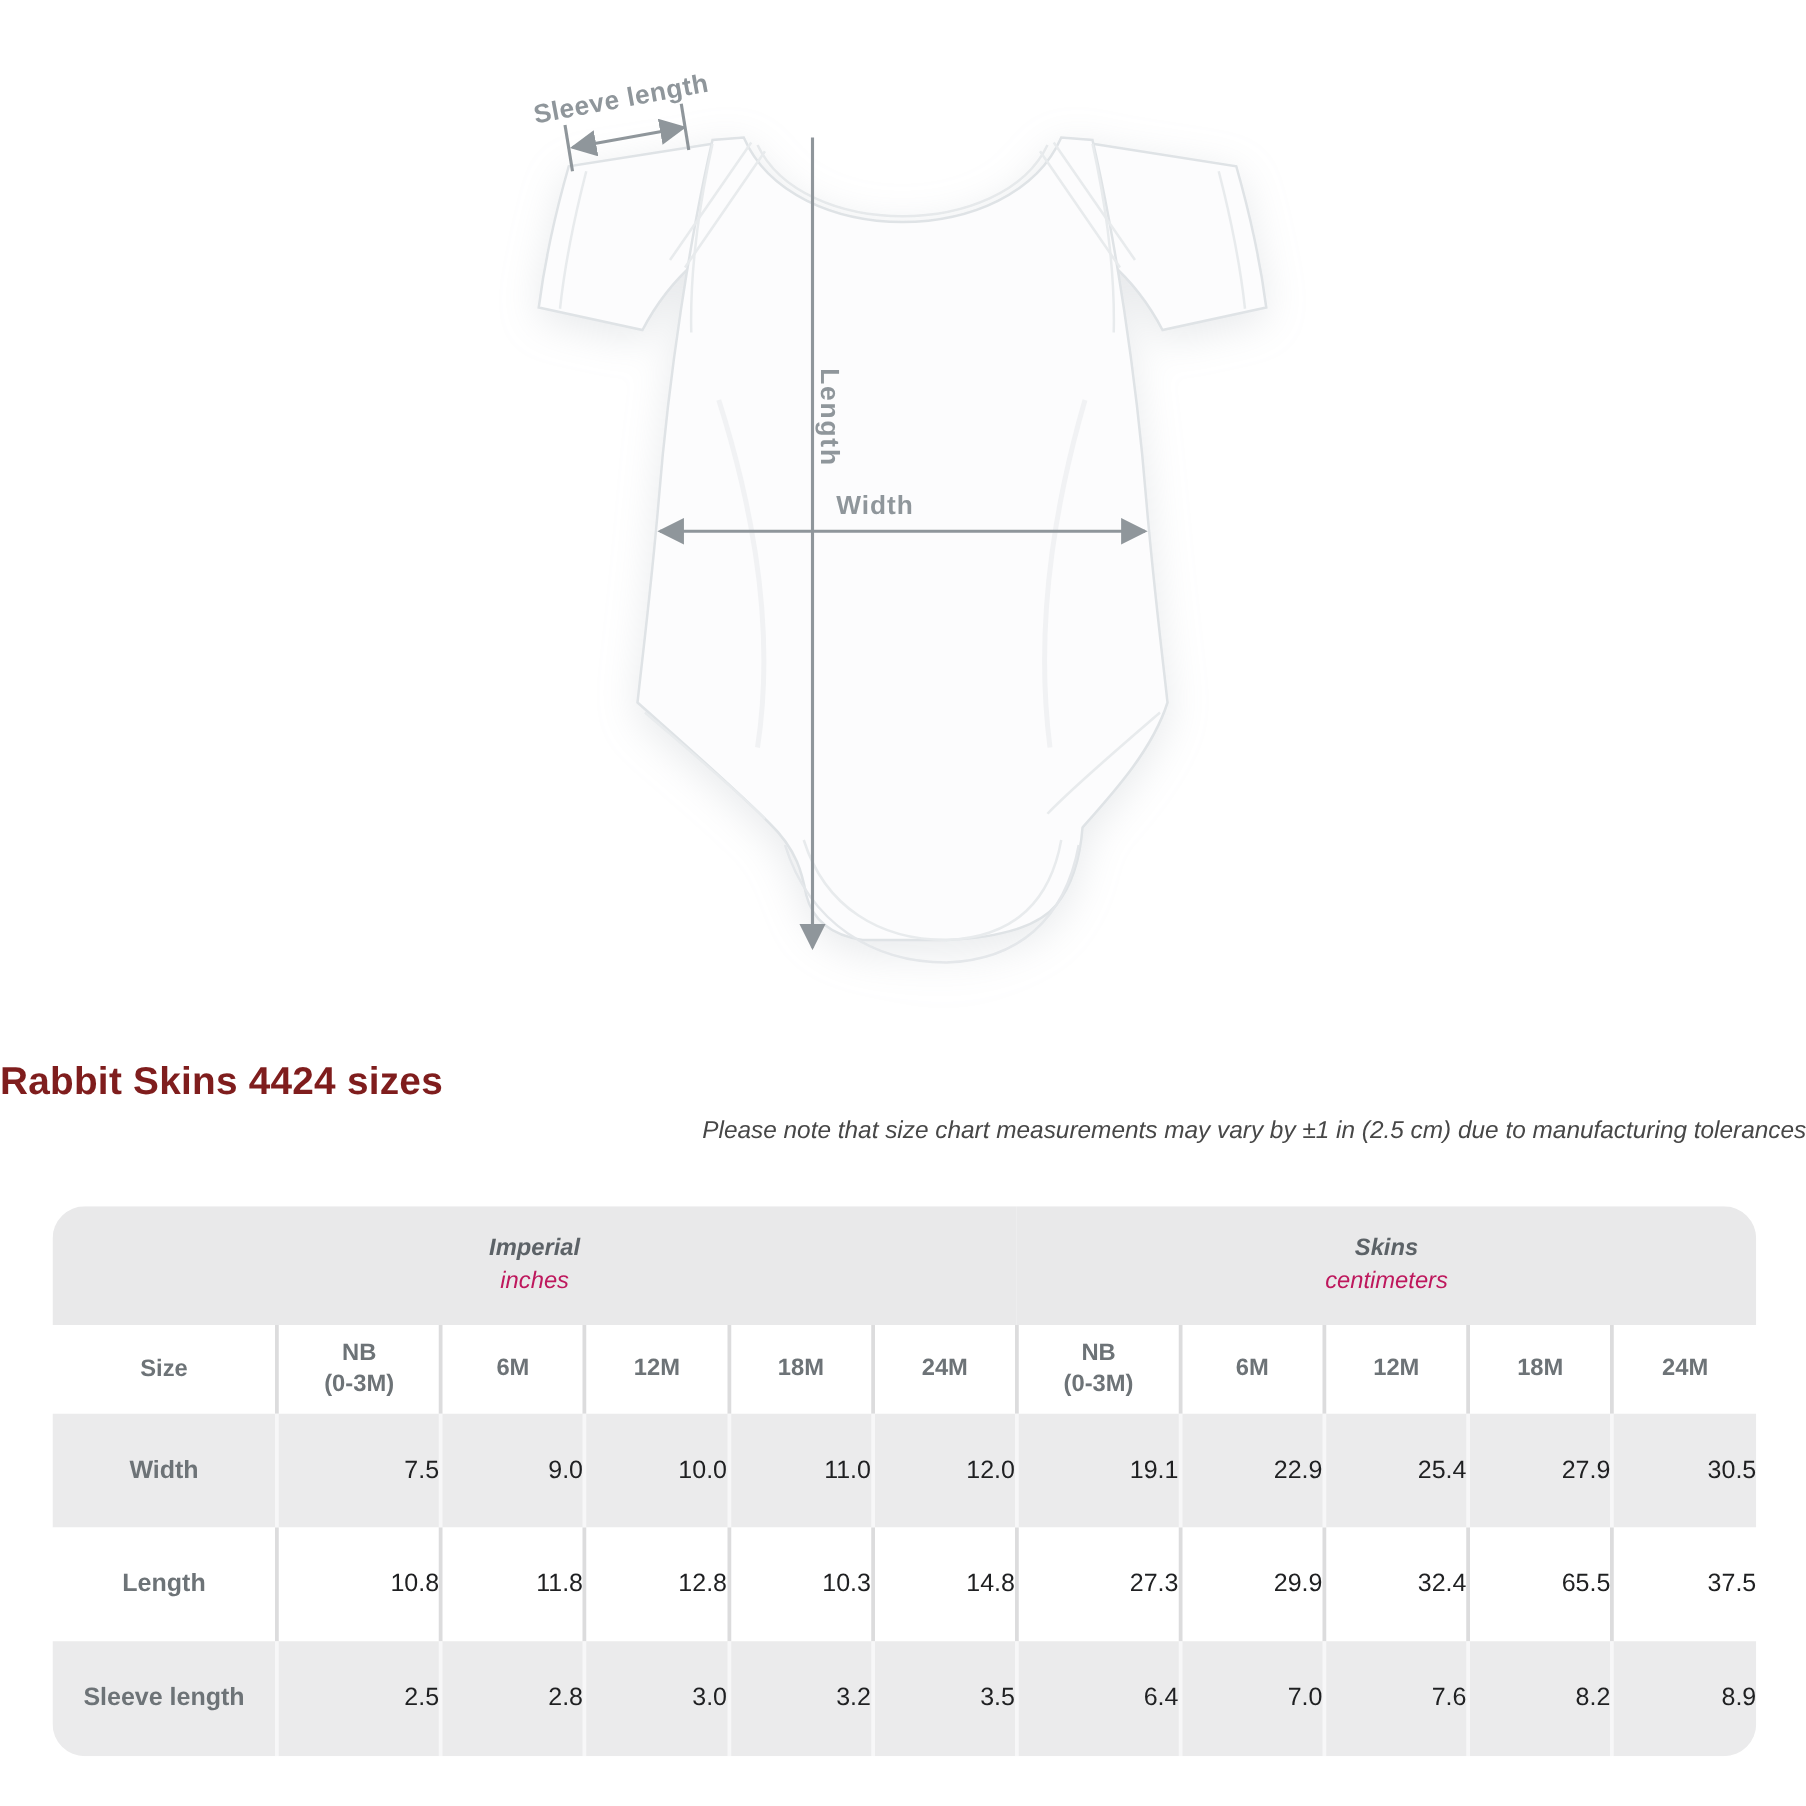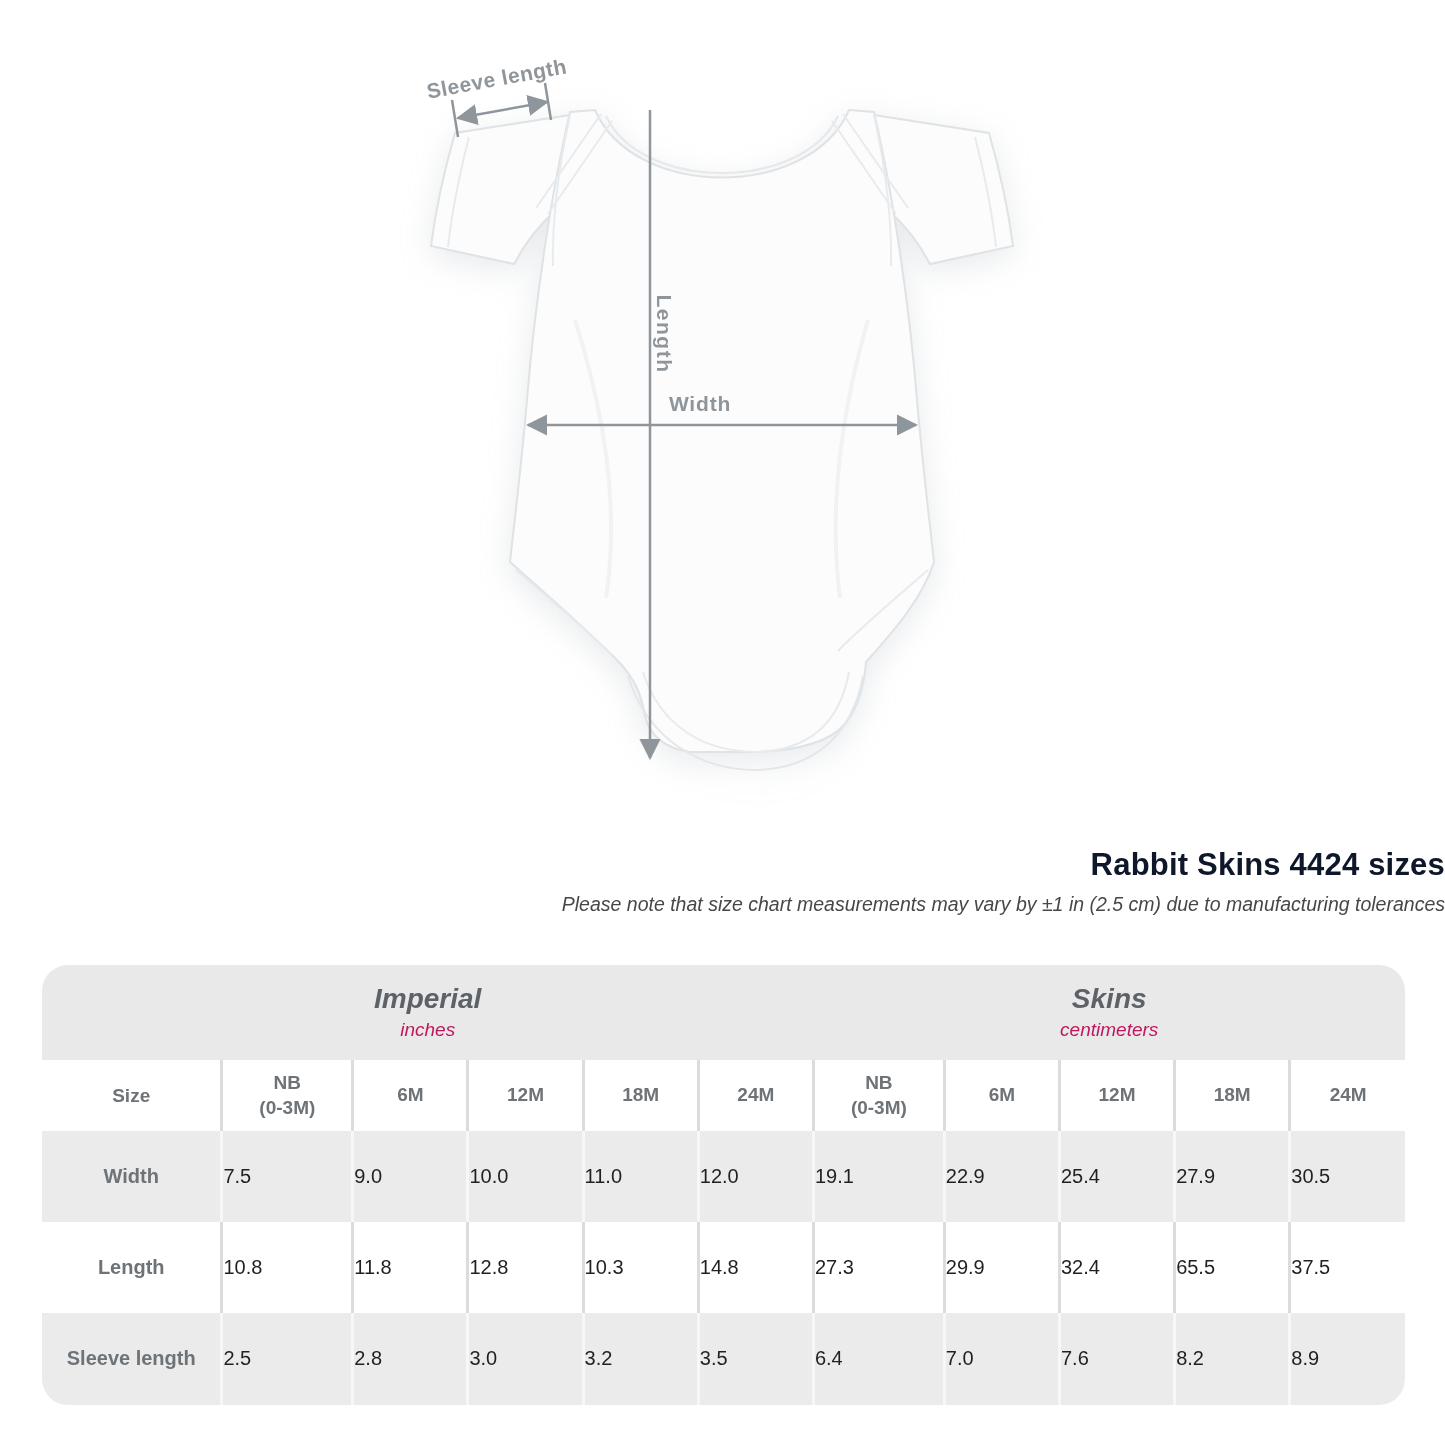--- a/index.html
+++ b/index.html
@@ -5,48 +5,48 @@
   html,body{margin:0;padding:0;background:#fff;}
   .sheet{
     position:relative;width:1445px;height:1445px;background:#ffffff;
     font-family:"Liberation Sans", sans-serif;overflow:hidden;
   }
   svg.figure{position:absolute;left:0;top:0;}
   svg text{font-family:"Liberation Sans", sans-serif;}
 
   h1.title{
     position:absolute;top:847px;left:0;width:100%;margin:0;
-    text-align:right;font-size:31px;font-weight:bold;color:#0f172a;letter-spacing:.2px;
+    text-align:left;font-size:31px;font-weight:bold;color:#7f1d1d;letter-spacing:.2px;
   }
   p.subtitle{
     position:absolute;top:893px;left:0;width:100%;margin:0;
     text-align:right;font-style:italic;font-size:19.5px;color:#474747;
   }
 
   .table-wrap{
     position:absolute;left:42px;top:965px;width:1363px;height:440px;
     border-radius:26px;overflow:hidden;background:#ffffff;
   }
   table.size-table{width:100%;height:100%;border-collapse:collapse;table-layout:fixed;}
   col.c-lab{width:13.2%;} col.c-nb{width:9.6%;} col.c-m{width:8.45%;}
 
   tr.band-row{height:95px;}
   th.band{background:#e9e9ea;vertical-align:middle;padding:0;}
-  .g-label{font-size:28px;font-weight:bold;font-style:italic;color:#5c6267;line-height:1.1;}
+  .g-label{font-size:19px;font-weight:bold;font-style:italic;color:#5c6267;line-height:1.1;}
   .g-unit{font-size:19px;font-style:italic;color:#be185d;margin-top:5px;font-weight:normal;}
 
   tr.size-row{height:71px;}
   tr.size-row th{background:#ffffff;font-size:19px;font-weight:bold;color:#6d7377;
     text-align:center;vertical-align:middle;padding:0;}
   th.colhead{white-space:pre-line;line-height:1.3;}
 
   tbody tr{height:85px;}
   tbody tr:last-child{height:86px;}
   tbody th.rowlab{font-size:20px;font-weight:bold;color:#6d7377;text-align:center;vertical-align:middle;padding:0;}
-  tbody td{font-size:20px;color:#1f2022;text-align:left;vertical-align:middle;padding:0;}
+  tbody td{font-size:20px;color:#1f2022;text-align:right;vertical-align:middle;padding:0;}
   tbody tr.stripe th, tbody tr.stripe td{background:#ebebec;}
   tbody tr.plain th, tbody tr.plain td{background:#ffffff;}
 
   tr.size-row > *:not(:first-child),
   tbody tr.plain > *:not(:first-child){border-left:3px solid #dcdcdd;}
   tbody tr.stripe > *:not(:first-child){border-left:3px solid #f7f7f8;}
 </style>
 </head>
 <body>
 

